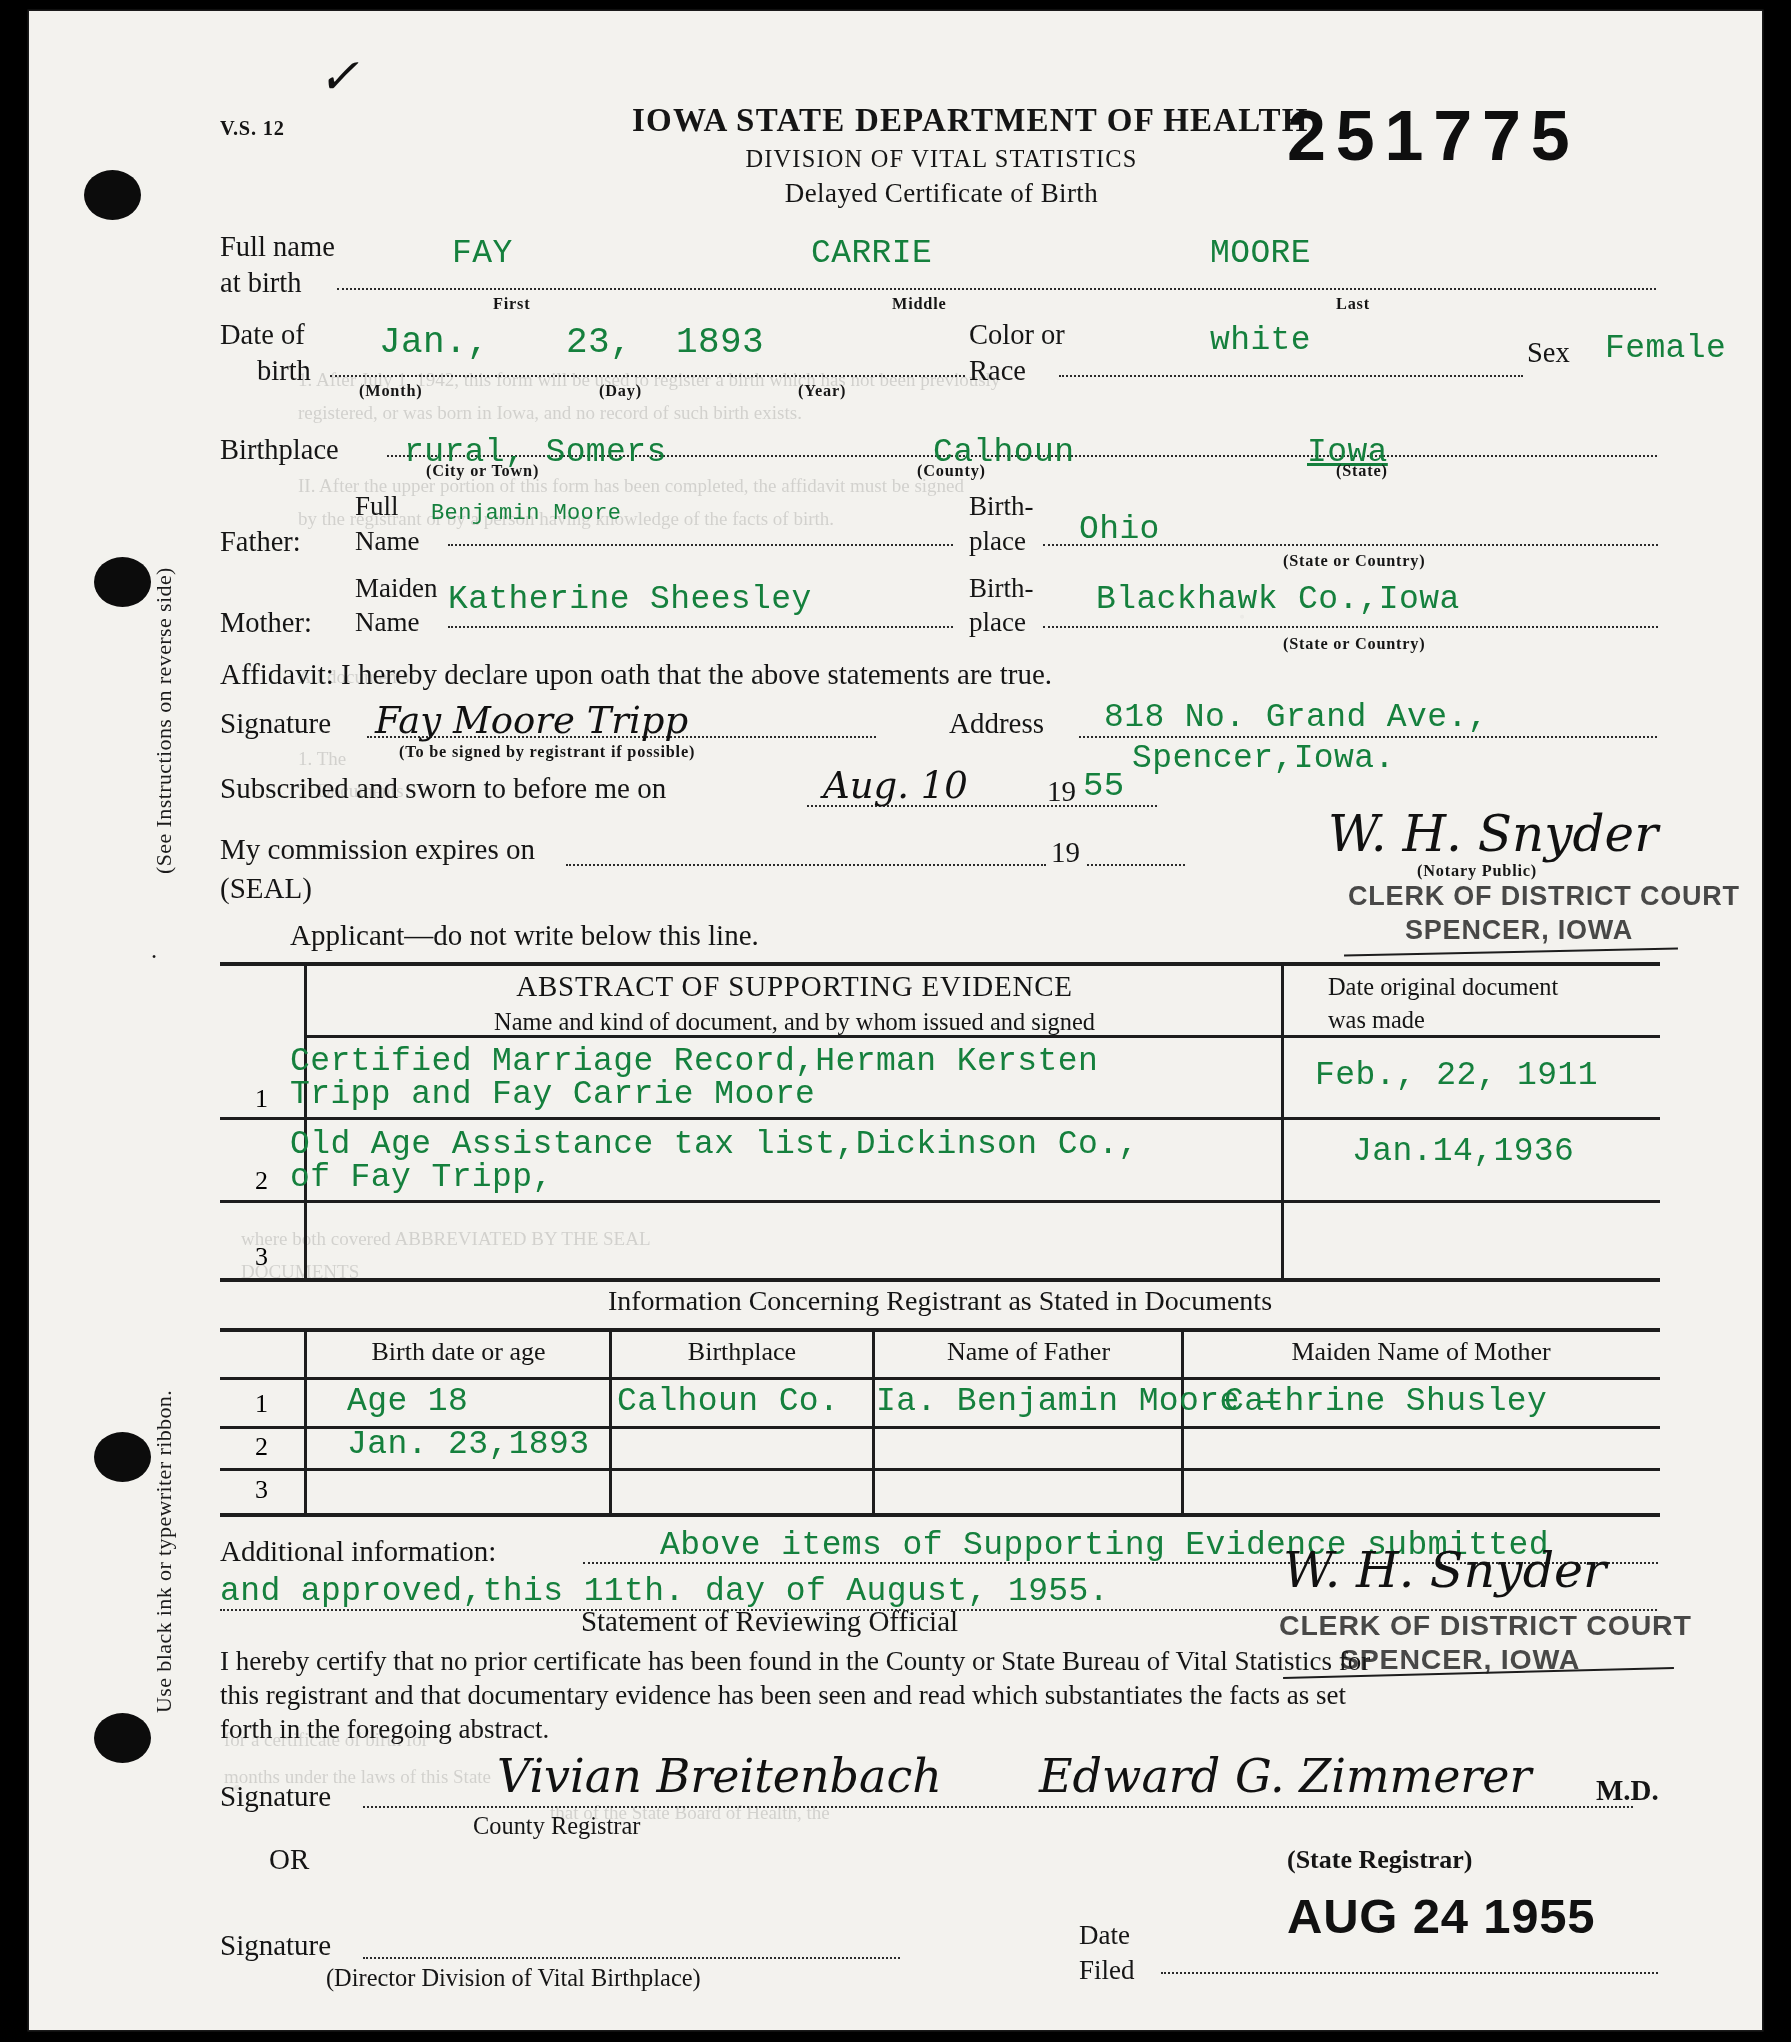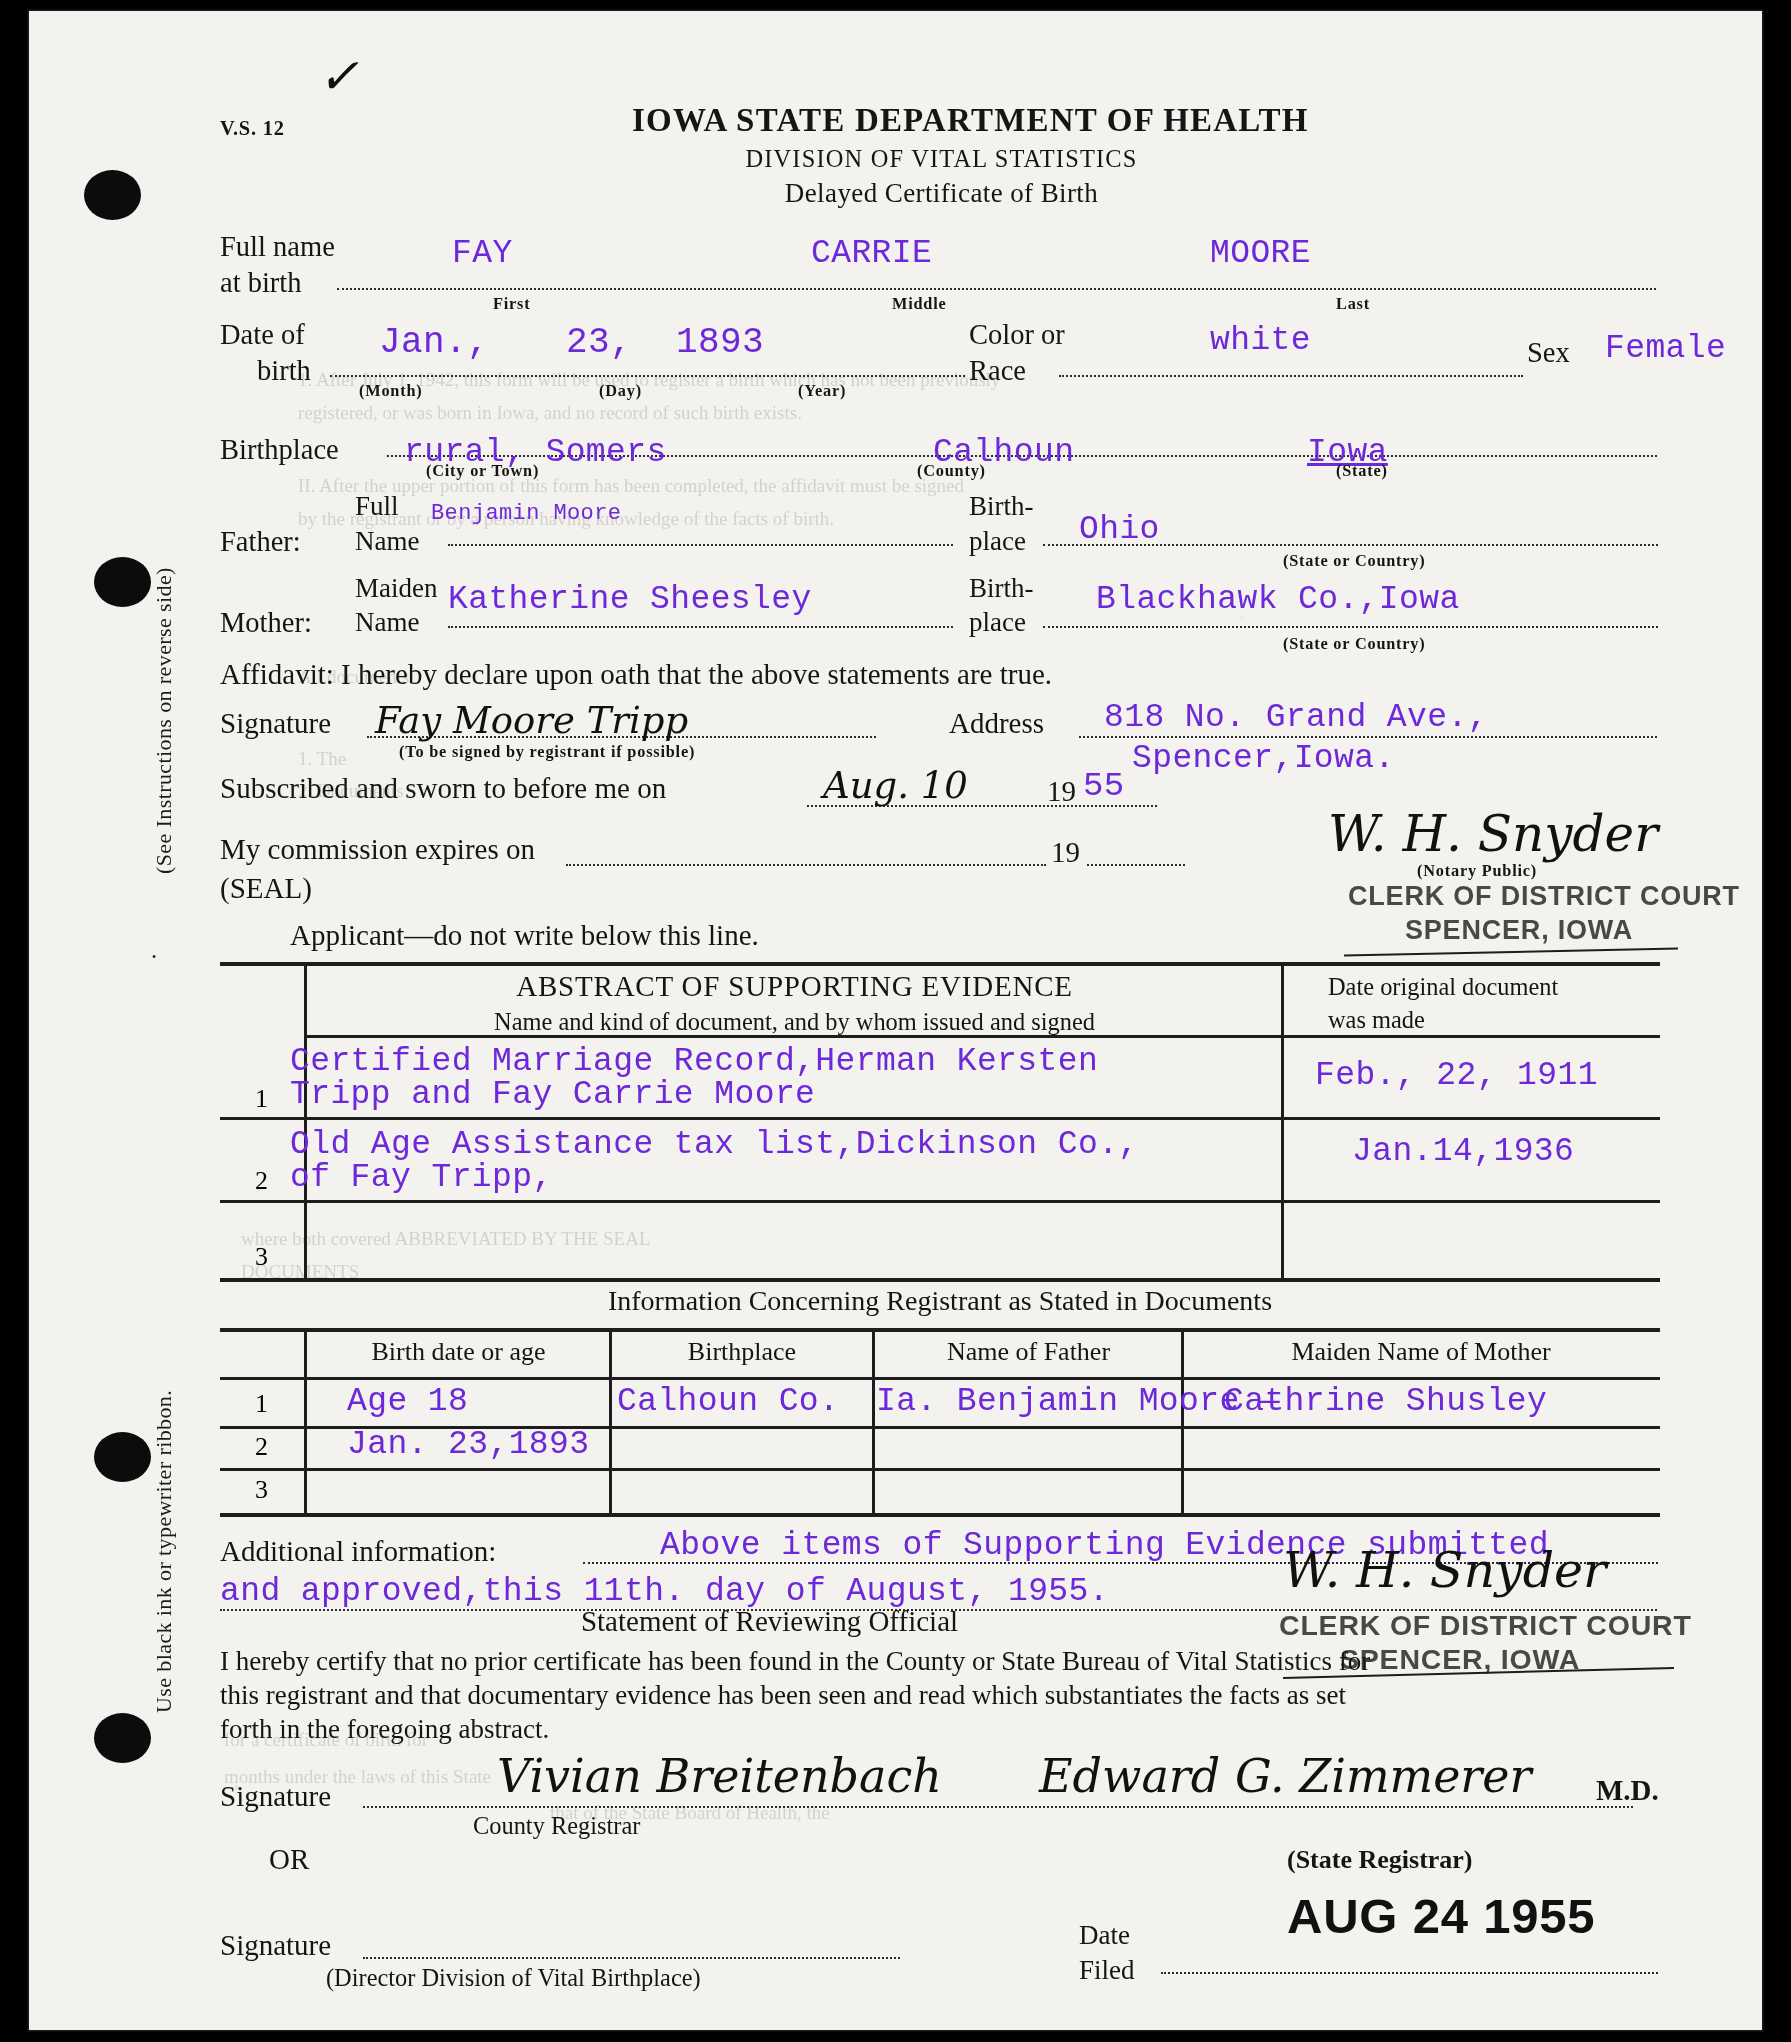--- a/index.html
+++ b/index.html
@@ -52,21 +52,21 @@
     color: #1b1b1b;
   }
   .lbl {
     position: absolute;
     color: #151515;
     white-space: nowrap;
   }
   .ser { font-family: "Liberation Serif", serif; }
   .mono {
     font-family: "Liberation Mono", monospace;
-    color: #6d28d9;
+    color: #15803d;
     letter-spacing: 0.4px;
   }
   .dots {
     position: absolute;
     border-bottom: 2.4px dotted #2a2a2a;
     height: 0;
   }
   .rule {
     position: absolute;
     background: #1d1d1d;
@@ -133,20 +133,21 @@
   <div class="side-vert ser" style="left:122px; top:863px;">(See Instructions on reverse side)</div>
   <div class="side-vert ser" style="left:122px; top:1702px;">Use black ink or typewriter ribbon.</div>
 
   <div class="lbl ser" style="left:191px; top:106px; font-size:20.4px; font-weight:bold; letter-spacing:0.8px;">V.S. 12</div>
   <div class="lbl script" style="left:289px; top:37px; font-size:49px;">✓</div>
 
   <div class="lbl ser center" style="left:603px; top:91px; width:619px; font-size:33px; font-weight:bold; letter-spacing:1.2px;">IOWA STATE DEPARTMENT OF HEALTH</div>
   <div class="lbl ser center" style="left:603px; top:134px; width:619px; font-size:24.4px; letter-spacing:1.2px;">DIVISION OF VITAL STATISTICS</div>
   <div class="lbl ser center" style="left:603px; top:167px; width:619px; font-size:27px; letter-spacing:0.4px;">Delayed Certificate of Birth</div>
 
+  <div class="bignum" style="left:1258px; top:85px;">251775</div>
 
   <div class="lbl ser" style="left:191px; top:220px; font-size:28.5px;">Full name</div>
   <div class="lbl ser" style="left:191px; top:256px; font-size:28.5px;">at birth</div>
   <div class="dots" style="left:308px; top:277px; width:1319px;"></div>
   <div class="lbl mono" style="left:423px; top:224px; font-size:33px;">FAY</div>
   <div class="lbl mono" style="left:782px; top:224px; font-size:33px;">CARRIE</div>
   <div class="lbl mono" style="left:1181px; top:224px; font-size:33px;">MOORE</div>
   <div class="lbl ser tiny" style="left:464px; top:283px; font-weight:bold;">First</div>
   <div class="lbl ser tiny" style="left:863px; top:283px; font-weight:bold;">Middle</div>
   <div class="lbl ser tiny" style="left:1307px; top:283px; font-weight:bold;">Last</div>

